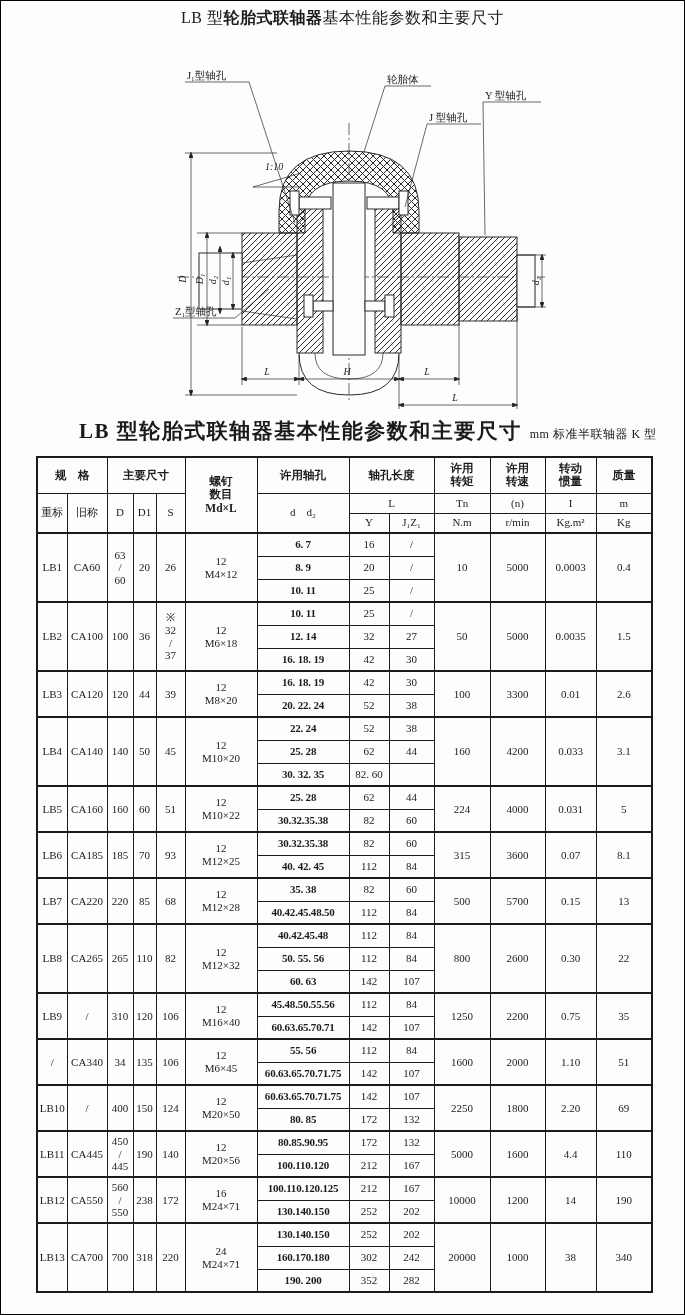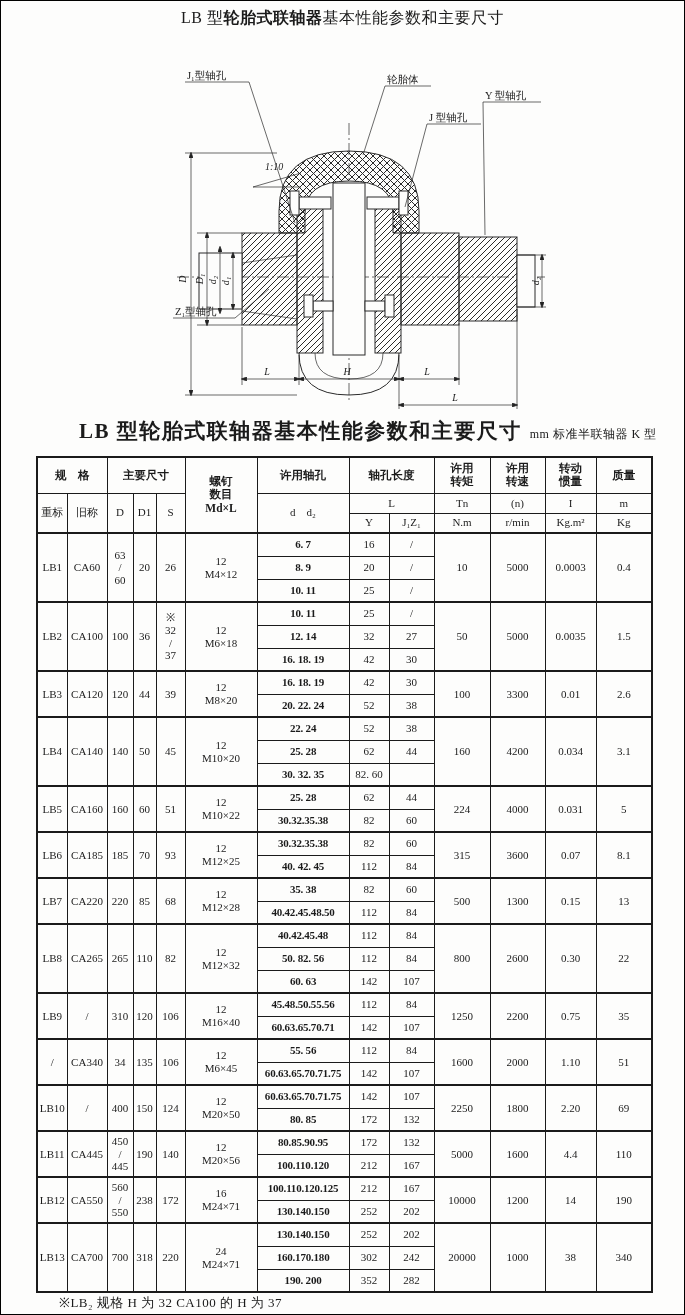--- a/index.html
+++ b/index.html
@@ -302,21 +302,21 @@
         <td rowspan="3">140</td>
         <td rowspan="3">50</td>
         <td rowspan="3">45</td>
         <td rowspan="3" class="pre">12
 M10×20</td>
         <td class="dcol">22. 24</td>
         <td>52</td>
         <td>38</td>
         <td rowspan="3">160</td>
         <td rowspan="3">4200</td>
-        <td rowspan="3">0.034</td>
+        <td rowspan="3">0.033</td>
         <td rowspan="3">3.1</td>
       </tr>
       <tr>
         <td class="dcol">25. 28</td>
         <td>62</td>
         <td>44</td>
       </tr>
       <tr>
         <td class="dcol">30. 32. 35</td>
         <td>82. 60</td>
@@ -372,21 +372,21 @@
         <td rowspan="2">CA220</td>
         <td rowspan="2">220</td>
         <td rowspan="2">85</td>
         <td rowspan="2">68</td>
         <td rowspan="2" class="pre">12
 M12×28</td>
         <td class="dcol">35. 38</td>
         <td>82</td>
         <td>60</td>
         <td rowspan="2">500</td>
-        <td rowspan="2">1300</td>
+        <td rowspan="2">5700</td>
         <td rowspan="2">0.15</td>
         <td rowspan="2">13</td>
       </tr>
       <tr>
         <td class="dcol">40.42.45.48.50</td>
         <td>112</td>
         <td>84</td>
       </tr>
 
       <tr class="gstart">
@@ -399,21 +399,21 @@
 M12×32</td>
         <td class="dcol">40.42.45.48</td>
         <td>112</td>
         <td>84</td>
         <td rowspan="3">800</td>
         <td rowspan="3">2600</td>
         <td rowspan="3">0.30</td>
         <td rowspan="3">22</td>
       </tr>
       <tr>
-        <td class="dcol">50. 82. 56</td>
+        <td class="dcol">50. 55. 56</td>
         <td>112</td>
         <td>84</td>
       </tr>
       <tr>
         <td class="dcol">60. 63</td>
         <td>142</td>
         <td>107</td>
       </tr>
 
       <tr class="gstart">
@@ -553,15 +553,14 @@
       </tr>
       <tr>
         <td class="dcol">190. 200</td>
         <td>352</td>
         <td>282</td>
       </tr>
 
     </tbody>
   </table>
 
-  <div class="footnote">※LB₂ 规格 H 为 32 CA100 的 H 为 37</div>
 
 </div>
 
 </body></html>

